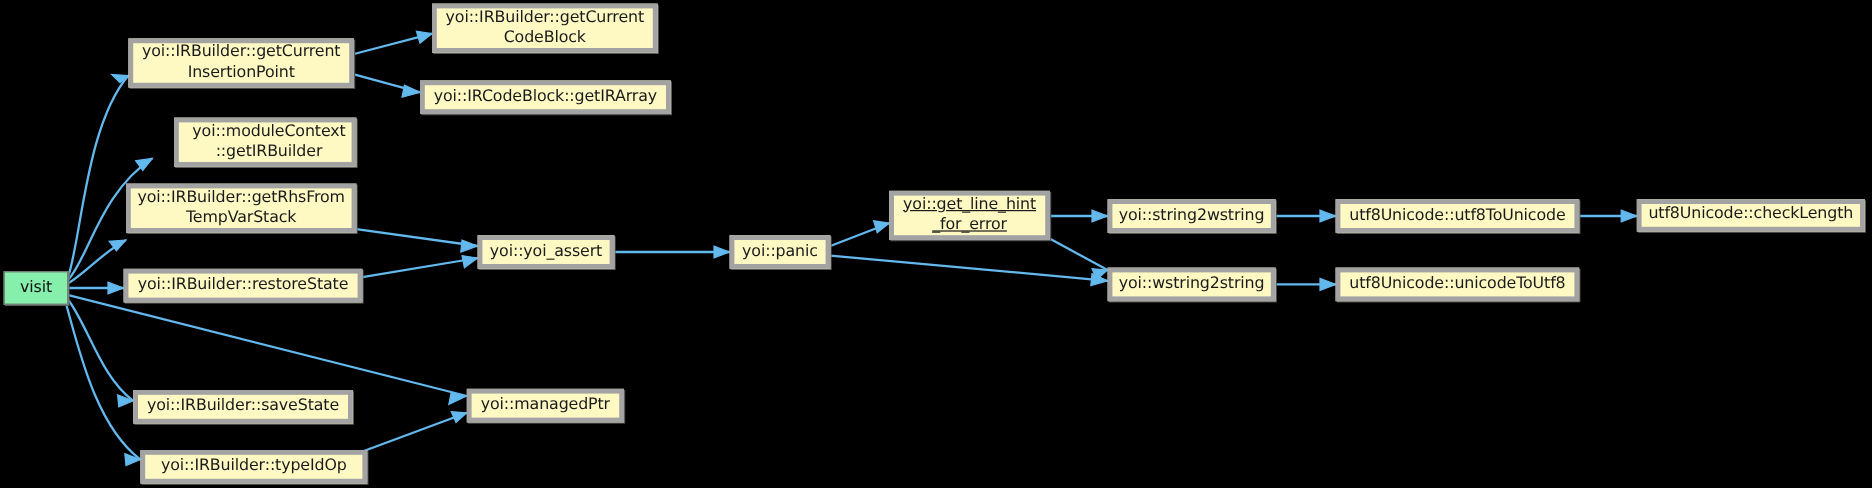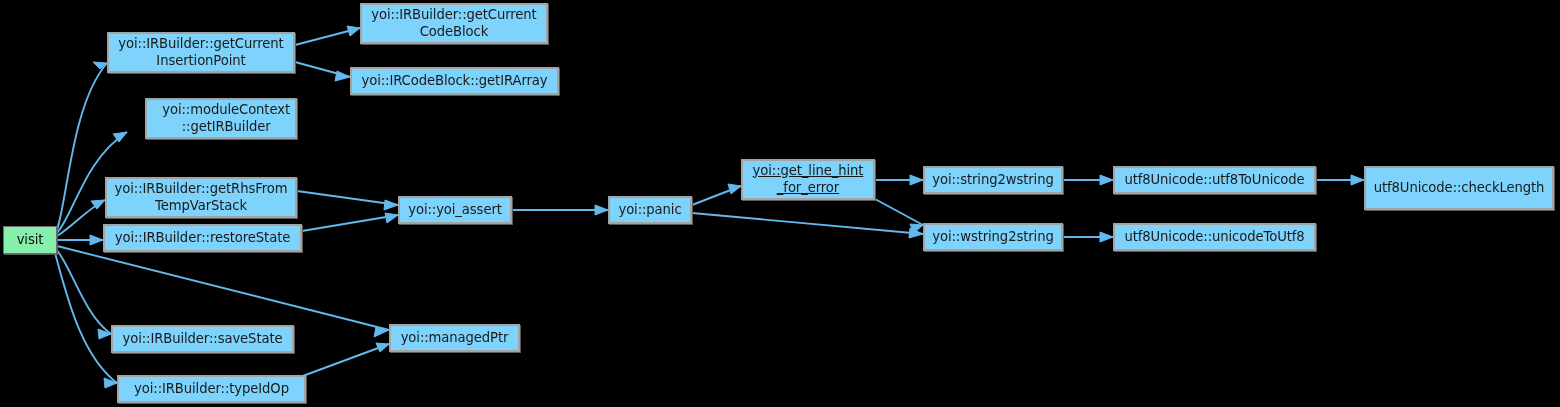--- a/index.html
+++ b/index.html
@@ -19,22 +19,22 @@
     position: absolute;
     left: 0;
     top: 0;
     width: 1560px;
     height: 407px;
     pointer-events: none;
   }
   .gnode {
     position: absolute;
     box-sizing: border-box;
-    background: #7dd3fc;
-    border: 2px solid #a3a3a3;
+    background: #fef9c3;
+    border: 4px solid #a3a3a3;
     color: #1a1a1a;
     font-size: 13.2px;
     line-height: 1.28;
     text-align: center;
     display: flex;
     align-items: center;
     justify-content: center;
     white-space: pre-line;
     letter-spacing: -0.1px;
     box-shadow: 1px 1px 0 0 #5a5a5a;
@@ -98,29 +98,29 @@
     </svg>
   <div id="node-layer">
       <div class="gnode current" style="left: 3px; top: 226px; width: 54px; height: 28px;"><span>visit</span></div>
       <div class="gnode" style="left: 107px; top: 32px; width: 188px; height: 41px;"><span>yoi::IRBuilder::getCurrent
 InsertionPoint</span></div>
       <div class="gnode" style="left: 360px; top: 3px; width: 188px; height: 41px;"><span>yoi::IRBuilder::getCurrent
 CodeBlock</span></div>
       <div class="gnode" style="left: 350px; top: 67px; width: 209px; height: 28px;"><span>yoi::IRCodeBlock::getIRArray</span></div>
       <div class="gnode" style="left: 145px; top: 98px; width: 152px; height: 41px; justify-content: flex-end;"><span>yoi::moduleContext
 ::getIRBuilder</span></div>
-      <div class="gnode" style="left: 105px; top: 177px; width: 192px; height: 41px;"><span>yoi::IRBuilder::getRhsFrom
+      <div class="gnode" style="left: 105px; top: 153px; width: 192px; height: 41px;"><span>yoi::IRBuilder::getRhsFrom
 TempVarStack</span></div>
       <div class="gnode" style="left: 103px; top: 224px; width: 199px; height: 28px;"><span>yoi::IRBuilder::restoreState</span></div>
       <div class="gnode" style="left: 111px; top: 325px; width: 183px; height: 28px;"><span>yoi::IRBuilder::saveState</span></div>
       <div class="gnode" style="left: 117px; top: 375px; width: 189px; height: 28px;"><span>yoi::IRBuilder::typeIdOp</span></div>
       <div class="gnode" style="left: 398px; top: 196px; width: 114px; height: 28px;"><span>yoi::yoi_assert</span></div>
       <div class="gnode" style="left: 389px; top: 324px; width: 131px; height: 28px;"><span>yoi::managedPtr</span></div>
       <div class="gnode" style="left: 608px; top: 196px; width: 84px; height: 28px;"><span>yoi::panic</span></div>
       <div class="gnode" style="left: 741px; top: 159px; width: 134px; height: 41px; text-decoration: underline;"><span>yoi::get_line_hint
 _for_error</span></div>
       <div class="gnode" style="left: 923px; top: 166px; width: 140px; height: 28px;"><span>yoi::string2wstring</span></div>
       <div class="gnode" style="left: 923px; top: 223px; width: 140px; height: 28px;"><span>yoi::wstring2string</span></div>
       <div class="gnode" style="left: 1113px; top: 166px; width: 203px; height: 28px;"><span>utf8Unicode::utf8ToUnicode</span></div>
       <div class="gnode" style="left: 1113px; top: 223px; width: 203px; height: 28px;"><span>utf8Unicode::unicodeToUtf8</span></div>
-      <div class="gnode" style="left: 1364px; top: 166px; width: 190px; height: 44px;"><span>utf8Unicode::checkLength</span></div>
+      <div class="gnode" style="left: 1364px; top: 166px; width: 190px; height: 27px;"><span>utf8Unicode::checkLength</span></div>
     </div>
 </div>
 
 </body></html>

